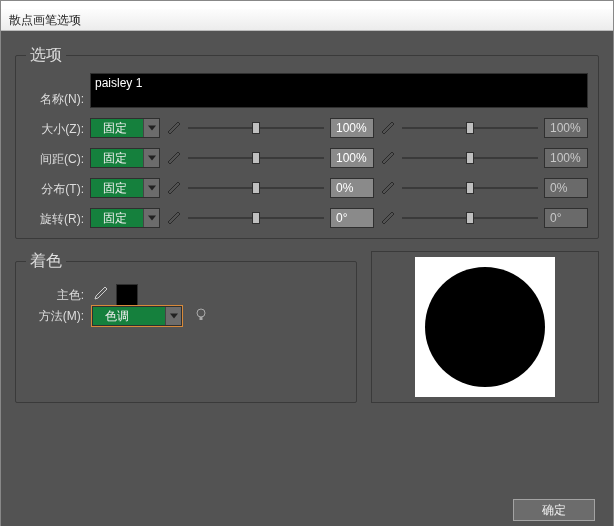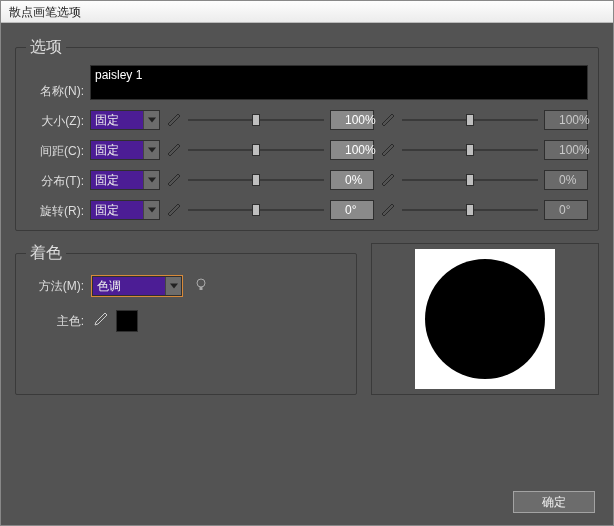--- a/index.html
+++ b/index.html
@@ -1,33 +1,33 @@
 <!DOCTYPE html>
 <html><head>
 <meta charset="utf-8">
 <style>
 * { box-sizing: border-box; margin: 0; padding: 0; font-family: "Microsoft YaHei", SimSun, sans-serif; font-size: 12px; }
 body { background: #fff; width: 614px; height: 526px; }
 .window { width: 614px; height: 526px; border: 1px solid #888; background: #fff; }
-.titlebar { height: 22px; background: linear-gradient(#fdfdfd, #ececec); border-bottom: 1px solid #bbb; padding: 3px 8px; color: #222; }
+.titlebar { height: 22px; background: linear-gradient(#fdfdfd, #ececec); border-bottom: 1px solid #bbb; padding: 3px 8px; color: #222; margin-top: 8px; }
 .panel { background: #535353; margin: 0; padding: 14px; height: 502px; position: relative; }
 fieldset { border: 1px solid #3a3a3a; border-radius: 2px; padding: 12px 10px 10px 10px; margin-bottom: 12px; }
 legend { color: #ddd; padding: 0 4px; font-size: 16px; }
 .row { display: flex; align-items: flex-end; height: 30px; gap: 6px; }
 .lbl { color: #ddd; width: 58px; text-align: right; flex-shrink: 0; }
 .textbox { background: #000000; border: 1px solid #2f2f2f; color: #fff; height: 35px; padding: 2px 4px; flex: 1; }
-.select { display: inline-flex; align-items: center; width: 70px; height: 20px; background: #4c1d95; border: 1px solid #2f2f2f; color: #eee; padding: 0 4px; position: relative; cursor: pointer; }
+.select { display: inline-flex; align-items: center; width: 70px; height: 20px; background: #15803d; border: 1px solid #2f2f2f; color: #eee; padding: 0 12px; position: relative; cursor: pointer; }
 .select .arrow { width: 16px; height: 18px; background: #6c6c6c; border-left: 1px solid #444; display: flex; align-items: center; justify-content: center; position: absolute; right: 0; top: 0; }
 .select .arrow svg { width: 8px; height: 6px; }
 .slidericon { width: 16px; height: 16px; display: flex; align-items: center; justify-content: center; flex-shrink: 0; }
 .slidericon svg { width: 14px; height: 14px; }
 .slider { flex: 1; height: 20px; position: relative; display: flex; align-items: center; }
 .slider .track { height: 2px; background: #3a3a3a; width: 100%; position: relative; }
 .slider .thumb { width: 8px; height: 12px; background: #bfbfbf; border: 1px solid #2f2f2f; position: absolute; top: -5px; transform: translateX(-50%); }
-.valbox { width: 44px; height: 20px; background: #8a8a8a; border: 1px solid #2f2f2f; color: #fff; padding: 2px 14px; flex-shrink: 0; }
+.valbox { width: 44px; height: 20px; background: #8a8a8a; border: 1px solid #2f2f2f; color: #fff; padding: 2px 5px; flex-shrink: 0; }
 .valbox.ro { background: #6a6a6a; color: #c9c9c9; }
 .sliderblock { display: flex; align-items: center; gap: 6px; flex: 1; }
 .rotrow { display: flex; align-items: center; justify-content: center; gap: 6px; margin-top: 6px; }
 .rotrow .lbl2 { color: #ddd; }
 .colorrow { display: flex; align-items: center; gap: 8px; }
 .colorlbl { color: #ddd; width: 58px; text-align: right; }
 .select2 { width: 90px; }
 .focus { outline: 1px solid #d88a3a; outline-offset: 0; box-shadow: 0 0 0 1px #d88a3a; }
 .bulb { color: #aaa; font-size: 13px; margin-left: 4px; }
 .eyedropper { color: #ccc; }
@@ -209,47 +209,47 @@
           <div class="valbox ro">0°</div>
         </div>
       </div>
 
     </fieldset>
 
     <div class="bottomwrap">
       <fieldset class="colorfs">
         <legend>着色</legend>
 
+        <div class="colorrow">
+          <span class="colorlbl">主色:</span>
+          <span class="eyedropper">
+            <svg width="16" height="16" viewBox="0 0 16 16">
+                <path d="M13 1 L15 3 L6 12 L3 13 L4 10 Z" fill="none" stroke="#ccc"></path>
+              </svg>
+          </span>
+          <div class="swatch" style="background:#000000"></div>
+        </div>
+
         <div class="colorrow" style="margin-bottom:14px">
           <span class="colorlbl">方法(M):</span>
           <div class="select select2 focus">
             <span>色调</span>
             <span class="arrow">
                 <svg viewBox="0 0 10 6">
                   <path d="M0 0 L10 0 L5 6 Z" fill="#222"></path>
                 </svg>
               </span>
           </div>
           <span class="bulb">
             <svg width="14" height="14" viewBox="0 0 14 14">
                 <circle cx="7" cy="5" r="4" fill="none" stroke="#aaa"></circle>
                 <rect x="5.5" y="9" width="3" height="3" fill="#aaa"></rect>
               </svg>
           </span>
         </div>
-
-        <div class="colorrow">
-          <span class="colorlbl">主色:</span>
-          <span class="eyedropper">
-            <svg width="16" height="16" viewBox="0 0 16 16">
-                <path d="M13 1 L15 3 L6 12 L3 13 L4 10 Z" fill="none" stroke="#ccc"></path>
-              </svg>
-          </span>
-          <div class="swatch" style="background:#000000"></div>
-        </div>
       </fieldset>
 
       <div class="preview">
         <div class="previewinner">
           <div class="circle"></div>
         </div>
       </div>
     </div>
 
     <div class="buttons">

